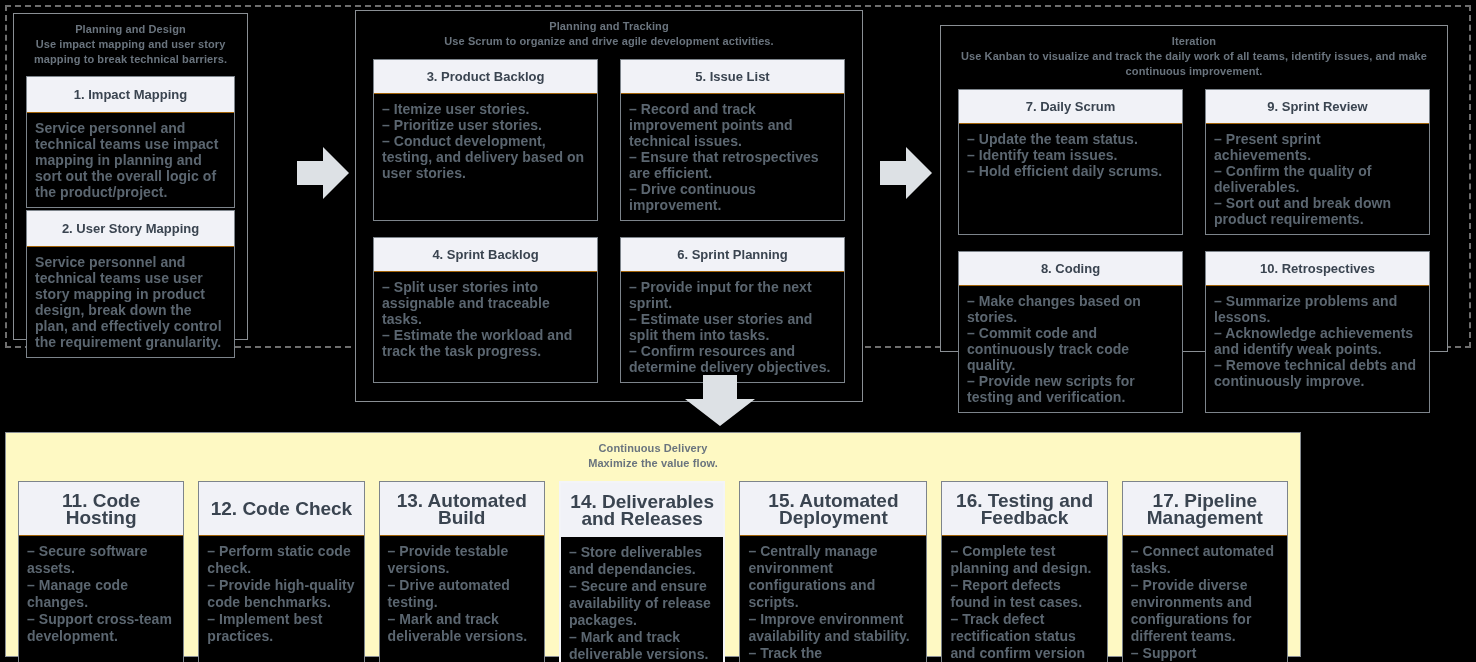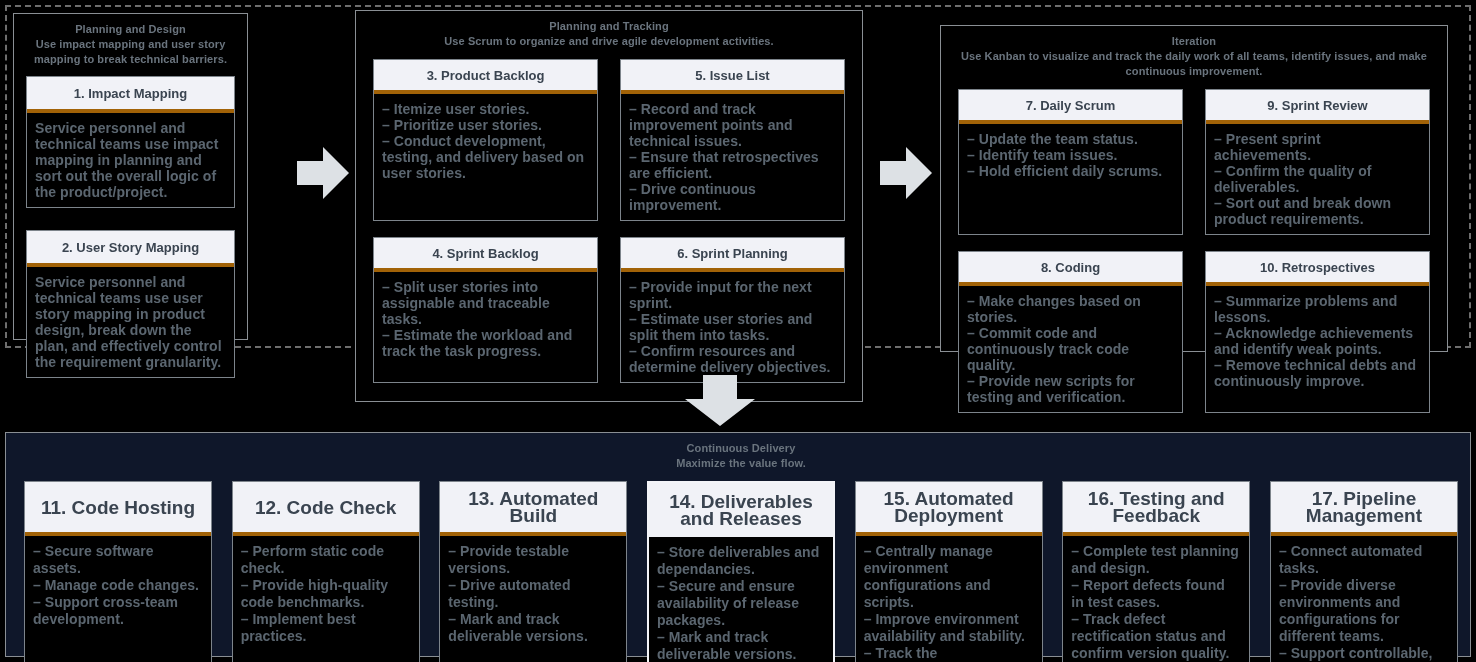--- a/index.html
+++ b/index.html
@@ -60,21 +60,21 @@
     letter-spacing: 0.1px;
   }
 
   .group-cards {
     margin-top: 9px;
     display: flex;
     flex-wrap: wrap;
     gap: 16px 22px;
     justify-content: center;
   }
-  .group.g1 .group-cards { margin-top: 9px; gap: 22px; }
+  .group.g1 .group-cards { margin-top: 9px; gap: 2px; }
   .group.g2 .group-cards,
   .group.g3 .group-cards { margin-top: 10px; }
 
   
   .card {
     border: 1px solid #7d848b;
     background: #000000;
     display: flex;
     flex-direction: column;
   }
@@ -84,21 +84,21 @@
     background: #f1f2f7;
     color: #3a4450;
     font-size: 13px;
     font-weight: bold;
     text-align: center;
     display: flex;
     align-items: center;
     justify-content: center;
     line-height: 17px;
     padding: 6px 6px;
-    border-bottom: 4px solid #a16207;
+    border-bottom: 1px solid #a16207;
   }
   .card.highlight .card-head { border-bottom: none; }
 
   .card-body {
     background: #000000;
     color: #5b6670;
     font-size: 14px;
     line-height: 16px;
     padding: 7px 8px 7px 8px;
     flex: 1;
@@ -138,25 +138,25 @@
     width: 72px;
     height: 52px;
     color: #dde1e5;
   }
 
   
   .bottom-region {
     position: absolute;
     left: 5px;
     top: 432px;
-    width: 1466px;
+    width: 1296px;
     height: 225px;
     border: 1px solid #8a8f94;
-    background: #0f172a;
-    padding: 8px 12px 10px 18px;
+    background: #fef9c3;
+    padding: 8px 12px 10px 12px;
   }
 
   .bottom-cards {
     margin-top: 10px;
     display: flex;
     justify-content: space-between;
     gap: 14px;
   }
 
   .bottom-cards .card { width: 188px; }

